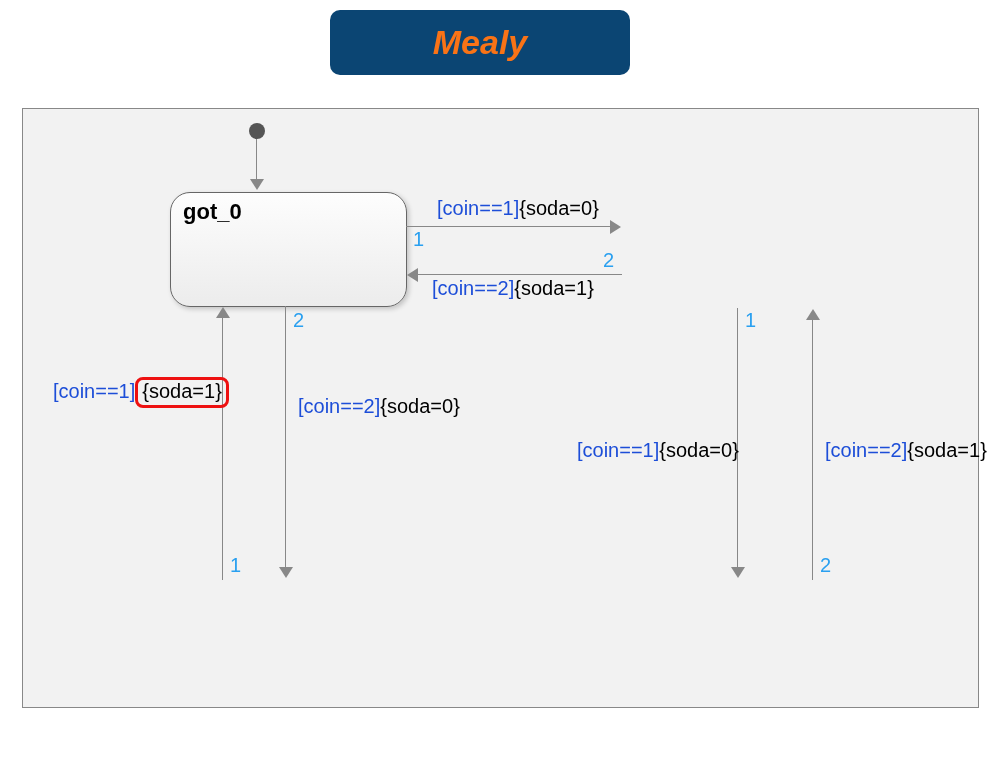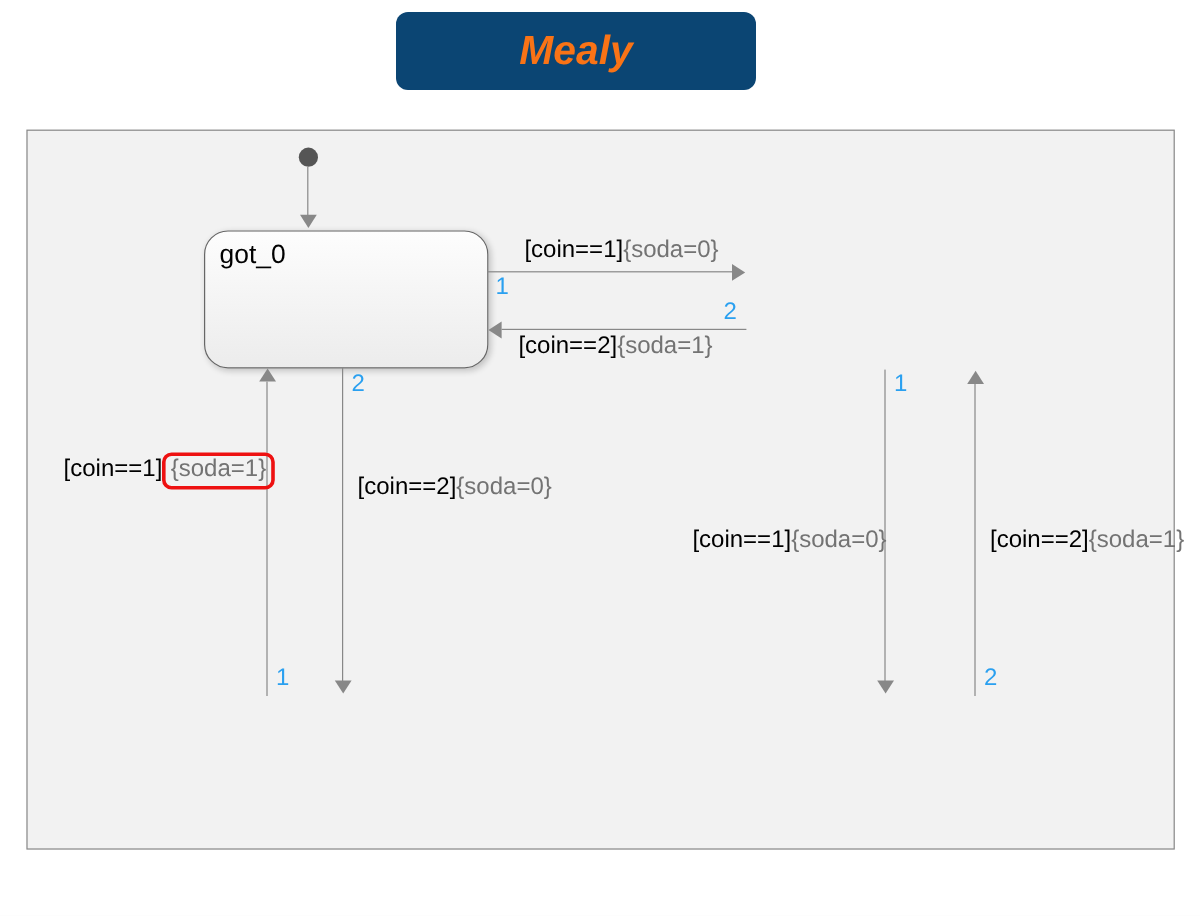--- a/index.html
+++ b/index.html
@@ -1,31 +1,31 @@
 <!DOCTYPE html>
 <html><head>
 <meta charset="utf-8">
 <style>
 html,body{margin:0;padding:0;width:1000px;height:763px;background:#fff;font-family:Arial,Helvetica,sans-serif;overflow:hidden}
 .canvas{position:relative;width:1000px;height:763px}
 .title-badge{position:absolute;left:330px;top:10px;width:300px;height:65px;background:#0b4573;border-radius:10px;display:flex;align-items:center;justify-content:center;color:#f97316;font-size:34px;font-weight:bold;font-style:italic}
 .chart-frame{position:absolute;left:22px;top:108px;width:955px;height:598px;border:1px solid #888;background:#f2f2f2}
 .state{position:absolute;border:1px solid #666;border-radius:20px;background:linear-gradient(#fdfdfd,#ececec);box-shadow:2px 2px 5px rgba(0,0,0,.2)}
-.state-label{position:absolute;left:12px;top:6px;font-size:22px;font-weight:400;color:#000}
+.state-label{position:absolute;left:12px;top:6px;font-size:22px;font-weight:700;color:#000}
 .init-dot{position:absolute;width:16px;height:16px;border-radius:50%;background:#555}
 .tri-down{position:absolute;width:0;height:0;border-left:7px solid transparent;border-right:7px solid transparent;border-top:11px solid #888}
 .tri-up{position:absolute;width:0;height:0;border-left:7px solid transparent;border-right:7px solid transparent;border-bottom:11px solid #888}
 .tri-left{position:absolute;width:0;height:0;border-top:7px solid transparent;border-bottom:7px solid transparent;border-right:11px solid #888}
 .tri-right{position:absolute;width:0;height:0;border-top:7px solid transparent;border-bottom:7px solid transparent;border-left:11px solid #888}
 .vline{position:absolute;width:1px;background:#888}
 .hline{position:absolute;height:1px;background:#888}
 .num{position:absolute;font-size:20px;color:#2aa0f0}
 .cond{position:absolute;font-size:20px;white-space:nowrap}
-.cond .br{color:#000000}
-.cond .ac{color:#737373}
+.cond .br{color:#1d4ed8}
+.cond .ac{color:#000000}
 .red-box{border:3px solid #e11;border-radius:8px;padding:0 4px 2px 4px;display:inline-block}
 </style>
 </head>
 <body>
 <div class="canvas">
 
 <div class="title-badge">Mealy</div>
 
 <div class="chart-frame">
 

